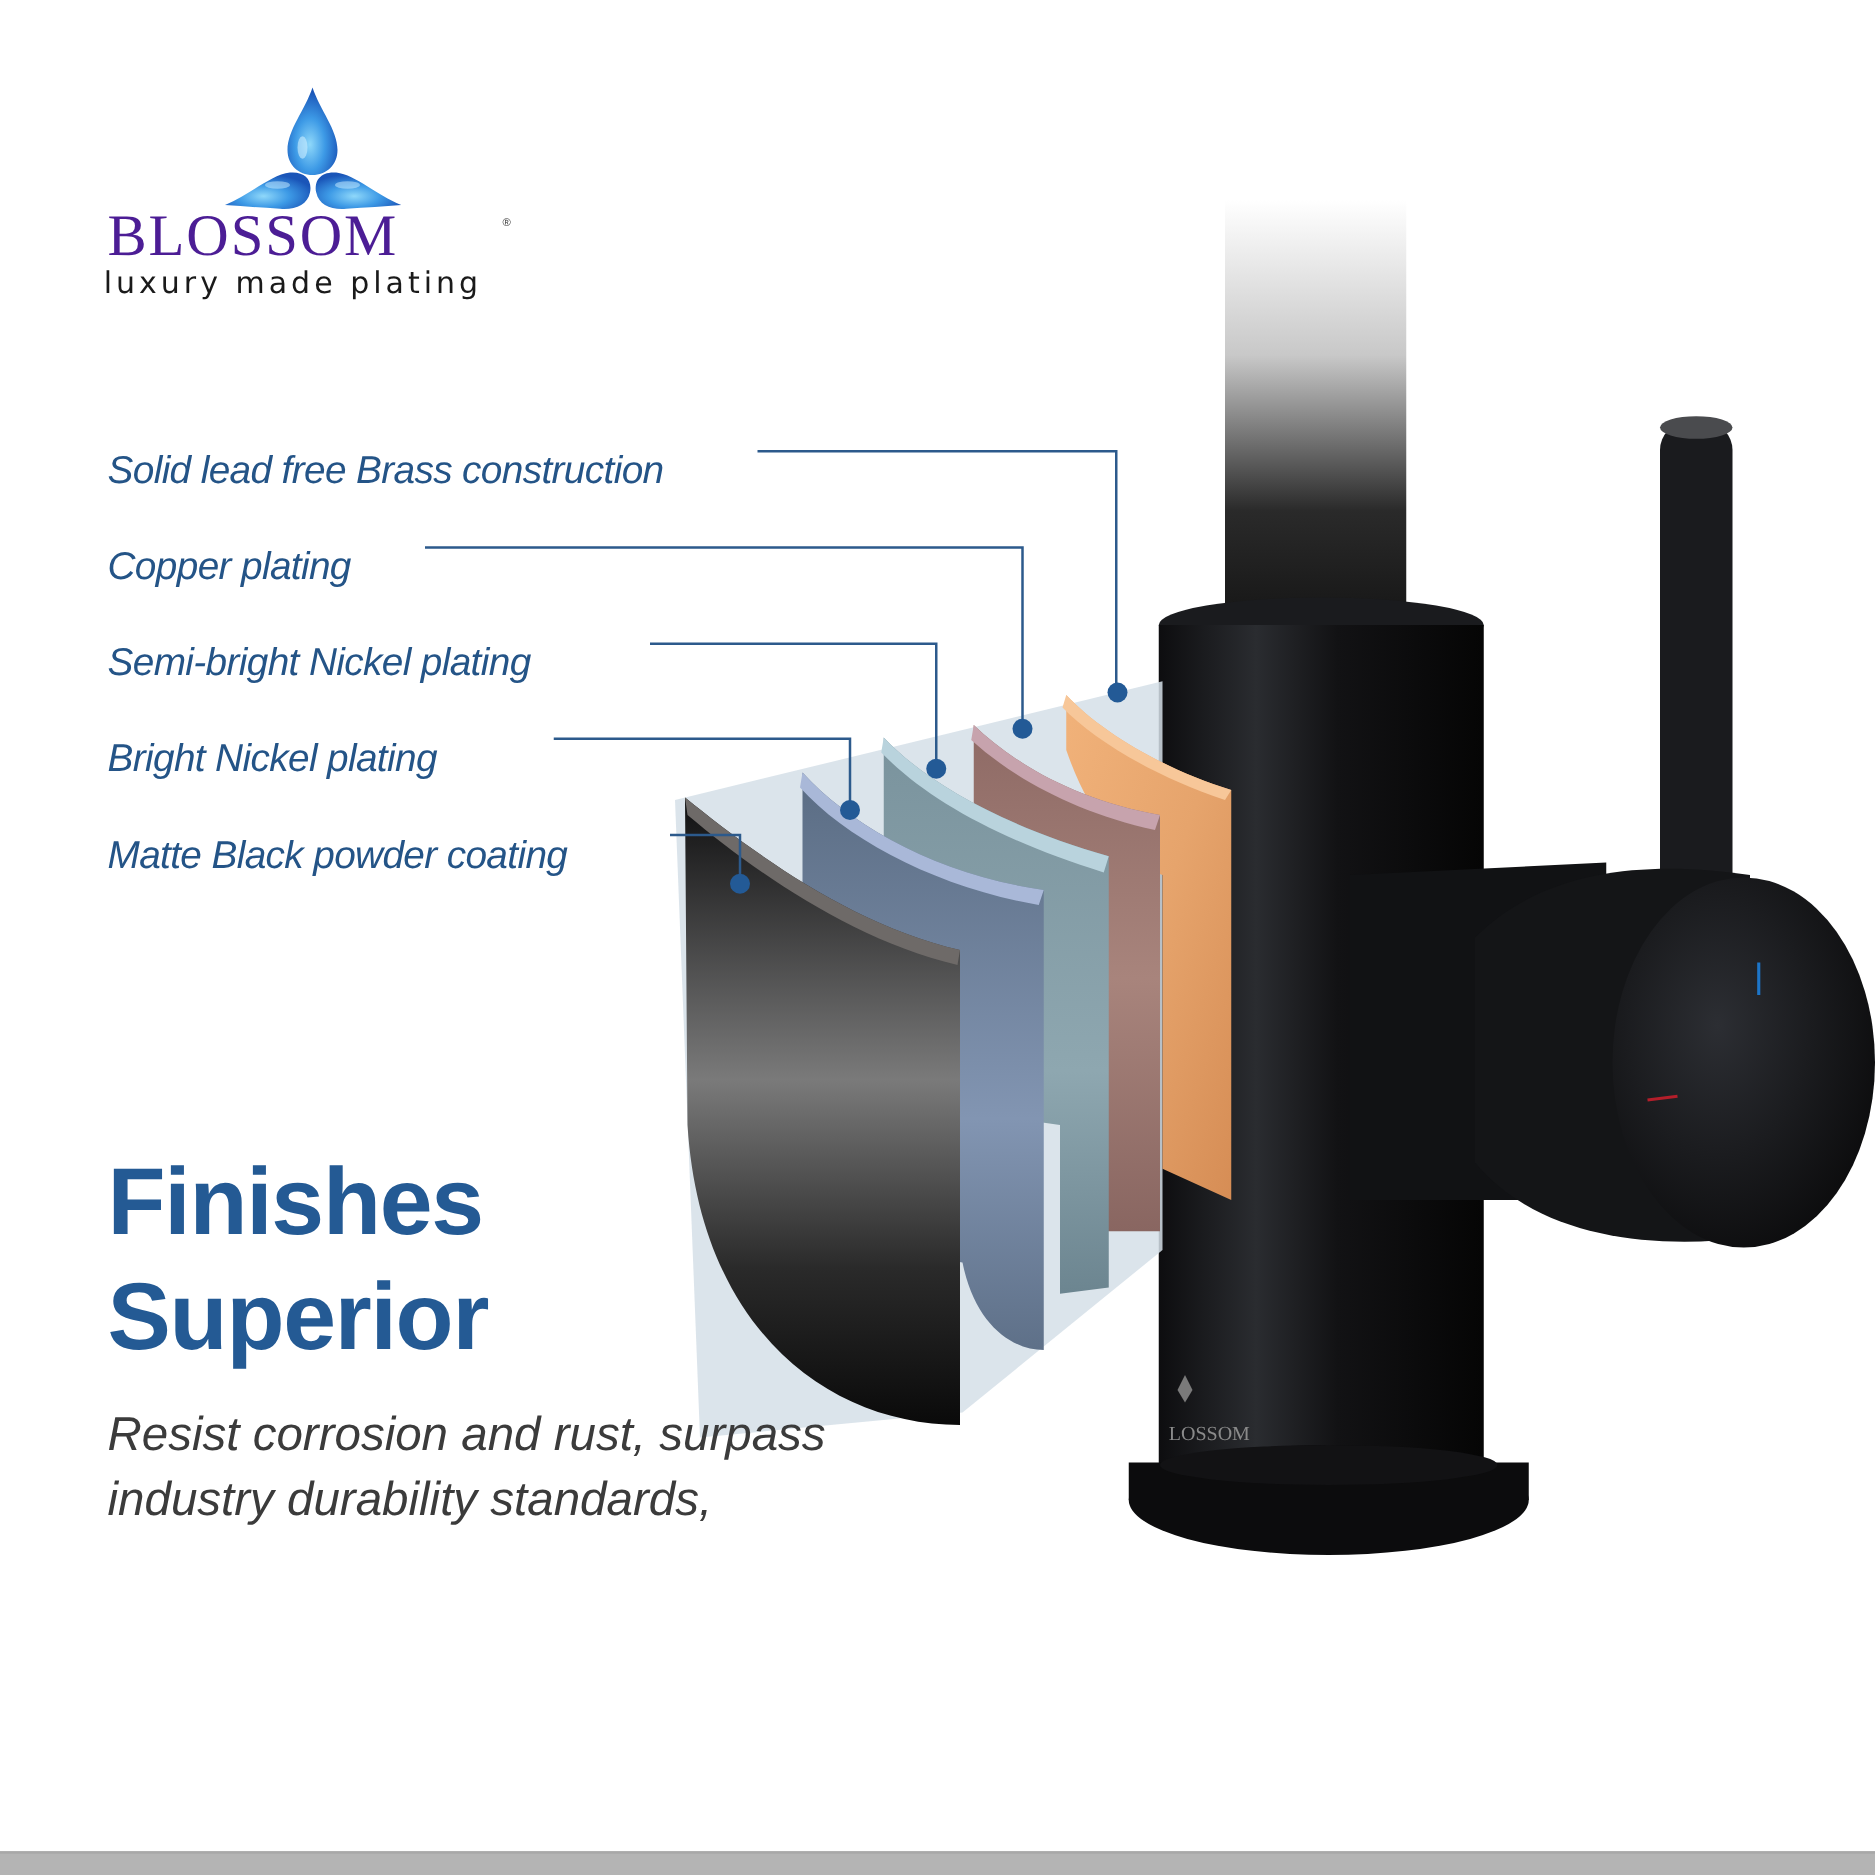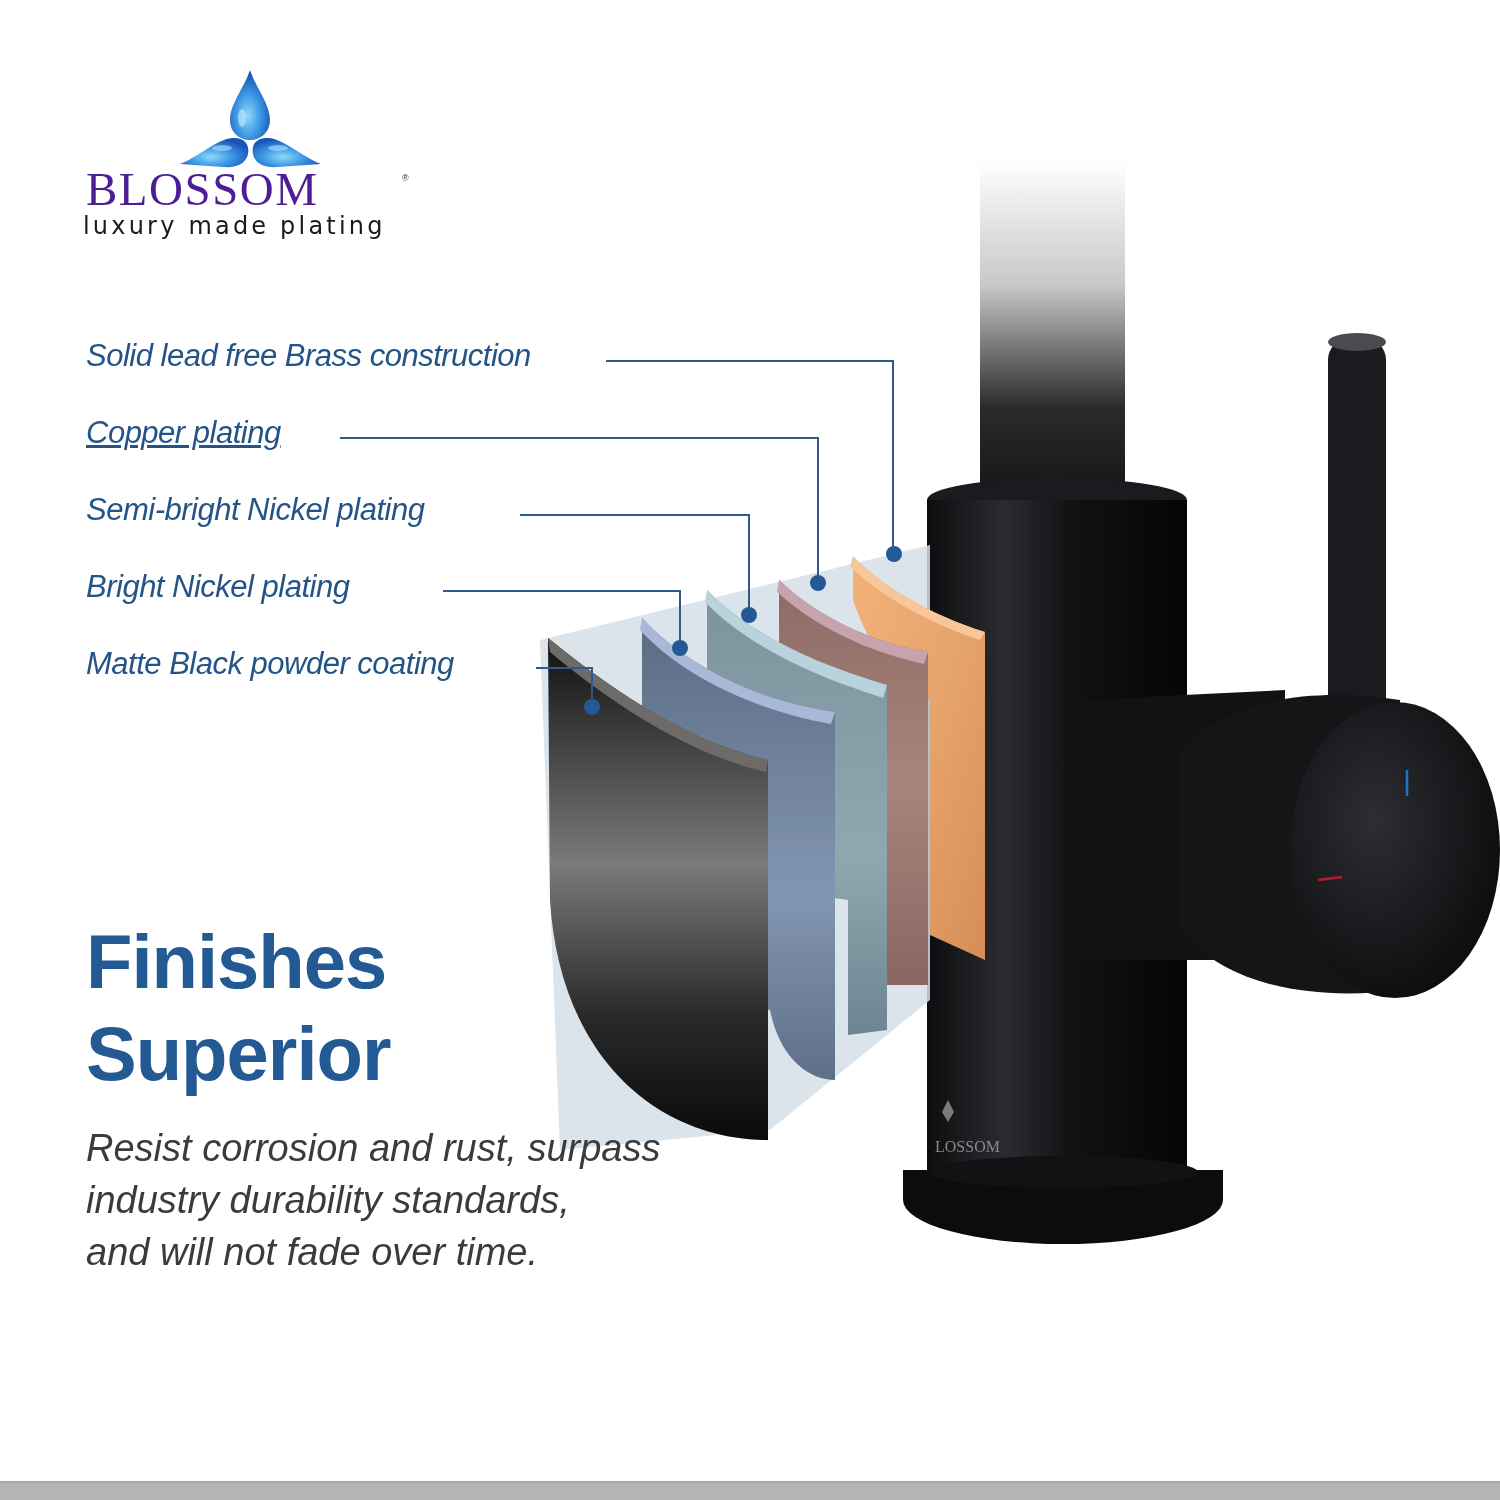--- a/index.html
+++ b/index.html
@@ -10,21 +10,21 @@
   
   .logo { left:80px; top:62px; width:340px; height:190px; }
   .logo-mark { left:98px; top:4px; width:145px; height:105px; }
   .brand-name { left:6px; top:104px; font-family:"Liberation Serif", serif; font-size:47px; letter-spacing:1.5px;
                 color:#4c1d95; line-height:1; font-weight:normal; }
   .brand-reg { left:322px; top:111px; font-size:9px; color:#333; }
   .brand-tag { left:3px; top:152px; font-family:"DejaVu Sans", sans-serif; font-size:24px; letter-spacing:3.2px; color:#1a1a1a; line-height:1; }
 
   
   .callout { font-style:italic; font-weight:normal; color:#245487; font-size:31px; line-height:1; white-space:nowrap;
-             font-family:"Liberation Sans", sans-serif; letter-spacing:-0.5px; }
+             font-family:"Liberation Sans", sans-serif; letter-spacing:-0.5px;margin-top:20px; }
 
   
   .headline { left:86px; top:916px; color:#245a94; font-weight:bold; font-size:76px; line-height:92px; letter-spacing:-1px; }
   .body-text { left:86px; top:1122px; color:#3b3b3b; font-style:italic; font-size:38px; line-height:52px; }
 
   .footer-bar { left:0; top:1481px; width:1500px; height:19px; background:#b4b4b4; border-top:2px solid #a8a8a8; }
 </style>
 </head>
 <body>
 
@@ -166,29 +166,28 @@
   <g fill="#235a96">
     <circle cx="894" cy="554" r="8"></circle>
     <circle cx="818" cy="583" r="8"></circle>
     <circle cx="749" cy="615" r="8"></circle>
     <circle cx="680" cy="648" r="8"></circle>
     <circle cx="592" cy="707" r="8"></circle>
   </g>
 </svg>
 
 <div class="abs callout" style="left:86px; top:340px;">Solid lead free Brass construction</div>
-<div class="abs callout" style="left:86px; top:417px;text-decoration:underline;">Copper plating</div>
+<div class="abs callout" style="left:86px; top:417px;">Copper plating</div>
 <div class="abs callout" style="left:86px; top:494px;">Semi-bright Nickel plating</div>
 <div class="abs callout" style="left:86px; top:571px;">Bright Nickel plating</div>
 <div class="abs callout" style="left:86px; top:648px;">Matte Black powder coating</div>
 
 <div class="abs headline">
   <div>Finishes</div>
   <div>Superior</div>
 </div>
 
 <div class="abs body-text">
   <div>Resist corrosion and rust, surpass</div>
   <div>industry durability standards,</div>
-  <div>and will not fade over time.</div>
 </div>
 
 <div class="abs footer-bar"></div>
 
 </body></html>

